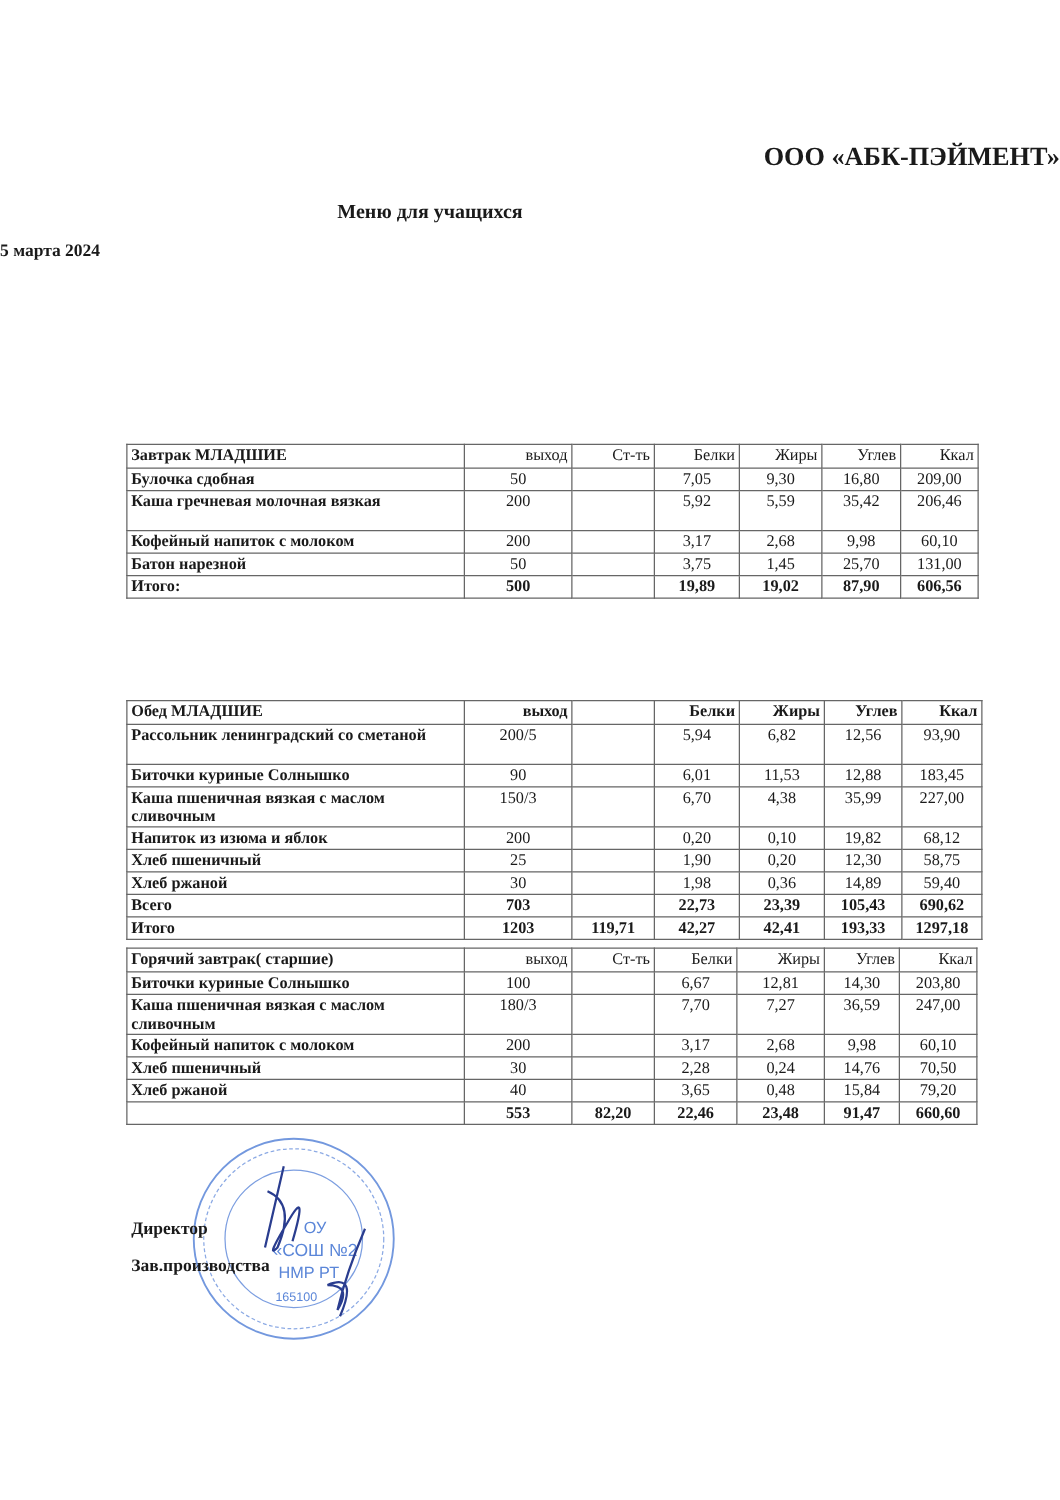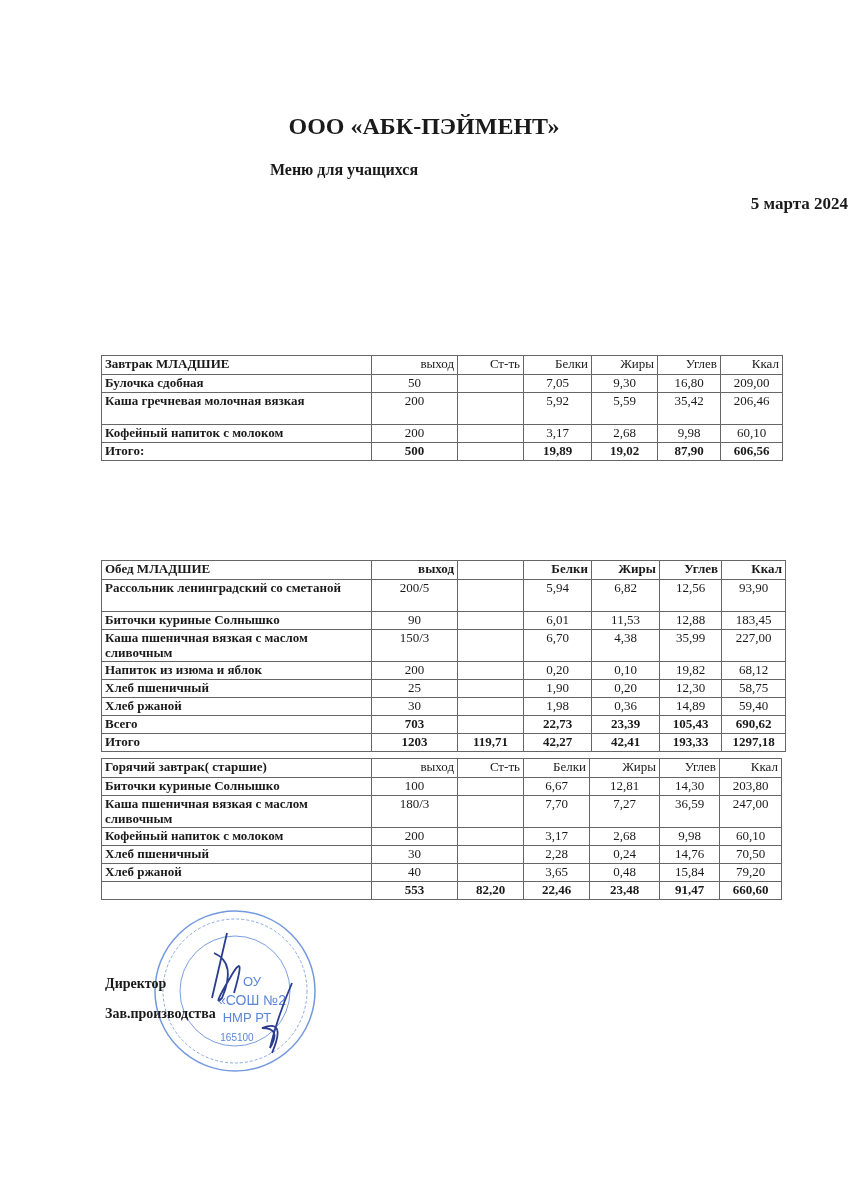--- a/index.html
+++ b/index.html
@@ -1,20 +1,20 @@
 <!DOCTYPE html>
 <html><head>
 <meta charset="utf-8">
 <style>
   html, body { margin:0; padding:0; }
   body { width:848px; height:1200px; background:#ffffff; position:relative; overflow:hidden;
          font-family:"Liberation Serif", "DejaVu Serif", serif; color:#1a1a1a; }
-  .title { position:absolute; top:113px; left:0; width:848px; text-align:center; font-size:24px; font-weight:bold; }
+  .title { position:absolute; top:113px; left:0; width:848px; text-align:right; font-size:21px; font-weight:bold; }
   .subtitle { position:absolute; top:161px; left:0; width:688px; text-align:center; font-size:16px; font-weight:bold; }
-  .date { position:absolute; top:194px; left:0; width:848px; text-align:right; font-size:17px; font-weight:bold; }
+  .date { position:absolute; top:194px; left:0; width:848px; text-align:left; font-size:14px; font-weight:bold; }
 
   table.menu { position:absolute; border-collapse:collapse; font-size:13px; table-layout:fixed; }
   table.menu td { border:1px solid #666; padding:0 3px; vertical-align:top; line-height:15px; height:17px; }
   td.name { font-weight:bold; text-align:left; }
   td.hdr { text-align:right; }
   td.hdr.name { text-align:left; }
   td.num { text-align:center; }
   tr.bold td { font-weight:bold; }
   tr.head td { height:18px; }
   tr.tall td { height:31px; }
@@ -72,20 +72,29 @@
     <td class="num">206,46</td>
   </tr>
   <tr>
     <td class="name">Кофейный напиток с молоком</td>
     <td class="num">200</td>
     <td class="num"></td>
     <td class="num">3,17</td>
     <td class="num">2,68</td>
     <td class="num">9,98</td>
     <td class="num">60,10</td>
+  </tr>
+  <tr>
+    <td class="name">Батон нарезной</td>
+    <td class="num">50</td>
+    <td class="num"></td>
+    <td class="num">3,75</td>
+    <td class="num">1,45</td>
+    <td class="num">25,70</td>
+    <td class="num">131,00</td>
   </tr>
   <tr class="bold">
     <td class="name">Итого:</td>
     <td class="num">500</td>
     <td class="num"></td>
     <td class="num">19,89</td>
     <td class="num">19,02</td>
     <td class="num">87,90</td>
     <td class="num">606,56</td>
   </tr>

